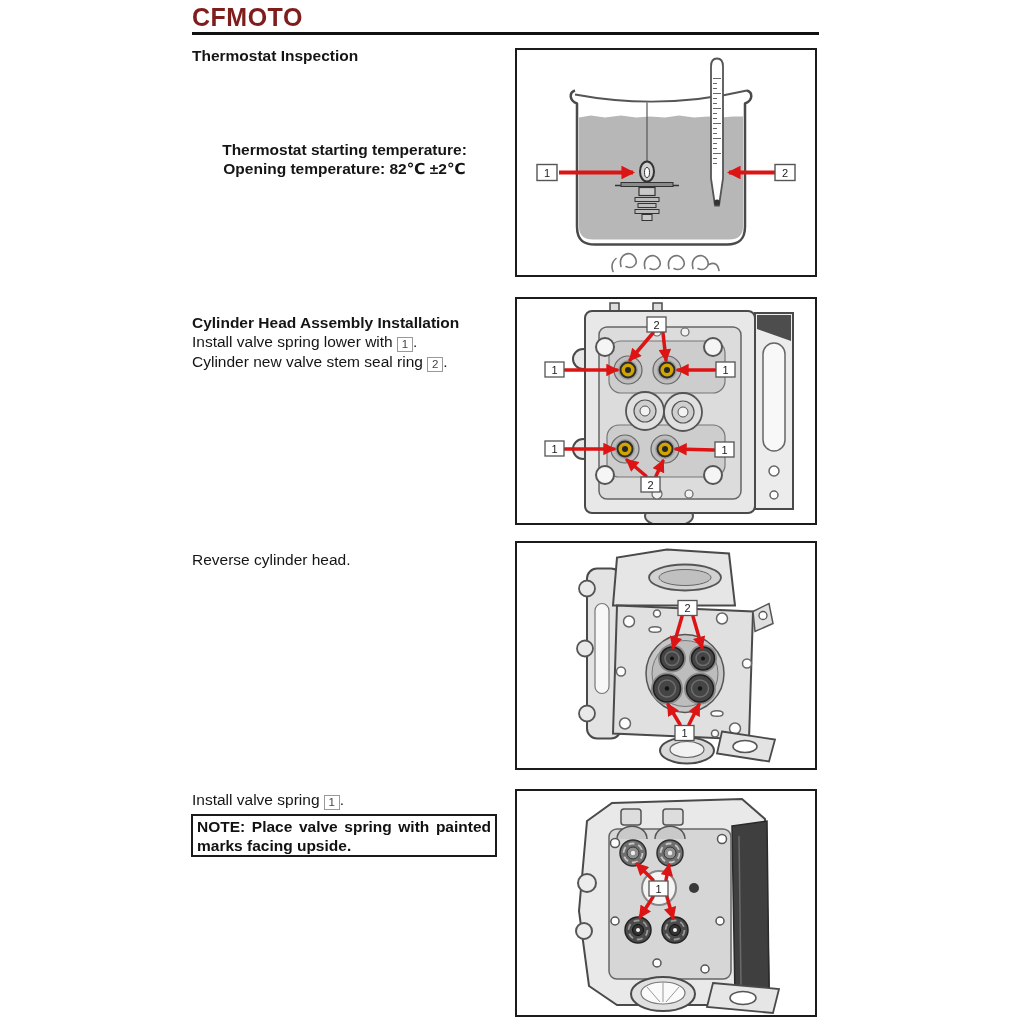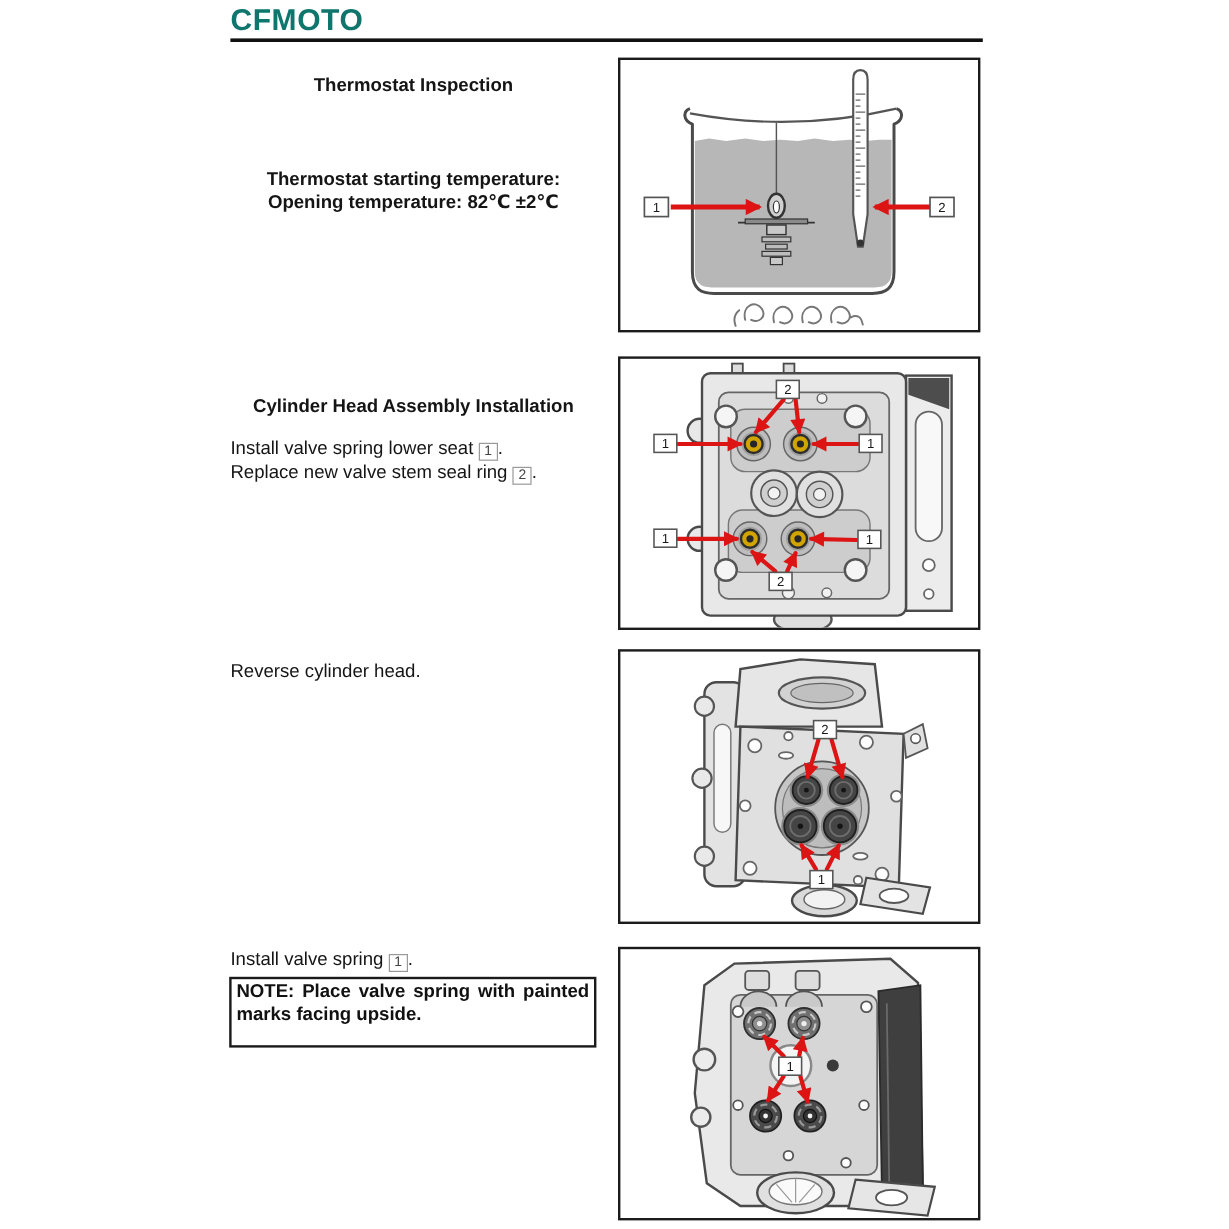--- a/index.html
+++ b/index.html
@@ -3,41 +3,41 @@
 <meta charset="utf-8">
 <style>
   html,body{margin:0;padding:0;}
   body{
     width:1024px;height:1024px;background:#ffffff;overflow:hidden;position:relative;
     font-family:"Liberation Sans","DejaVu Sans",sans-serif;color:#1a1a1a;
     -webkit-font-smoothing:antialiased;
   }
   .brand{
     position:absolute;left:192px;top:3px;margin:0;
-    font-size:25px;font-weight:bold;letter-spacing:.5px;color:#0f766e;
+    font-size:25px;font-weight:bold;letter-spacing:.5px;color:#7f1d1d;
   }
   .rule{position:absolute;left:192px;top:32px;width:627px;height:3px;background:#111;}
   .txt{
     position:absolute;left:192px;width:305px;
     font-size:15.5px;line-height:19.3px;color:#151515;
   }
-  .txt h2{font-size:15.5px;line-height:19.3px;margin:16px;font-weight:bold;text-align:center;}
+  .txt h2{font-size:15.5px;line-height:19.3px;margin:0;font-weight:bold;}
   .txt p{margin:0;}
   .just{text-align:justify;}
   .bold{font-weight:bold;text-align:center;}
   .nowrap{white-space:nowrap;}
   .tag{
     display:inline-block;box-sizing:border-box;min-width:16px;height:15px;
     border:1px solid #999;background:#fff;color:#444;
     font-size:11.5px;line-height:13px;text-align:center;padding:0 2px;
     vertical-align:-1px;
   }
   .note{
     position:absolute;left:191px;top:814px;width:306px;box-sizing:border-box;
-    border:2px solid #1a1a1a;padding:1px 4px 16px 4px;
+    border:2px solid #1a1a1a;padding:1px 4px 0 4px;
     font-size:15.5px;line-height:19px;font-weight:bold;text-align:justify;color:#111;
   }
   .frame{
     position:absolute;left:515px;width:302px;height:228px;
     border:2px solid #1b1b1b;box-sizing:border-box;background:#fff;margin:0;
   }
   .frame svg{display:block;width:100%;height:100%;}
   svg text{font-family:"Liberation Sans","DejaVu Sans",sans-serif;font-size:11px;fill:#1a1a1a;}
 </style>
 </head>
@@ -52,22 +52,22 @@
     <h2>Thermostat Inspection</h2>
   </section>
 
   <section class="txt" style="top:140px">
     <p class="bold">Thermostat starting temperature:</p>
     <p class="bold">Opening temperature: 82℃ ±2℃</p>
   </section>
 
   <section class="txt" style="top:313px">
     <h2>Cylinder Head Assembly Installation</h2>
-    <p><span>Install valve spring lower seat </span><span class="tag">1</span><span>.</span></p>
-    <p><span>Replace new valve stem seal ring </span><span class="tag">2</span><span>.</span></p>
+    <p><span>Install valve spring lower with </span><span class="tag">1</span><span>.</span></p>
+    <p><span>Cylinder new valve stem seal ring </span><span class="tag">2</span><span>.</span></p>
   </section>
 
   <section class="txt" style="top:550px;width:320px">
     <p>Reverse cylinder head.</p>
   </section>
 
   <section class="txt" style="top:790px">
     <p><span>Install valve spring </span><span class="tag">1</span><span>.</span></p>
   </section>
   <div class="note">NOTE: Place valve spring with painted marks facing upside.</div>

